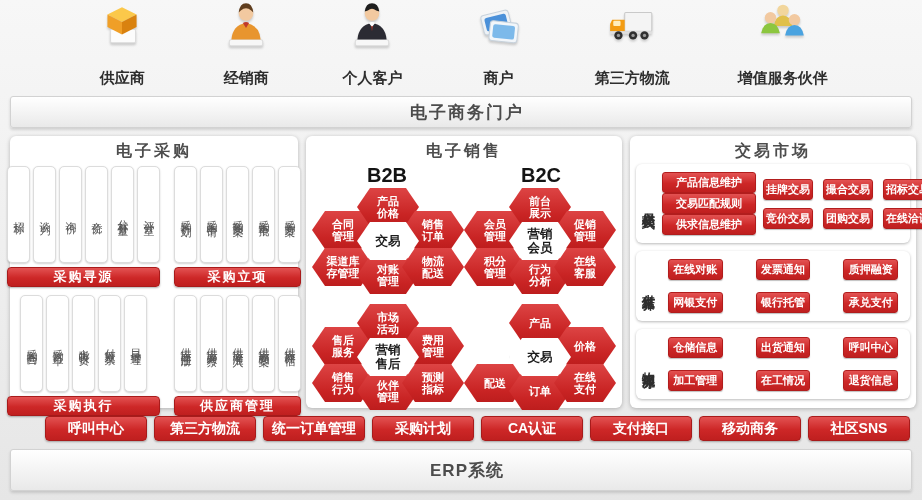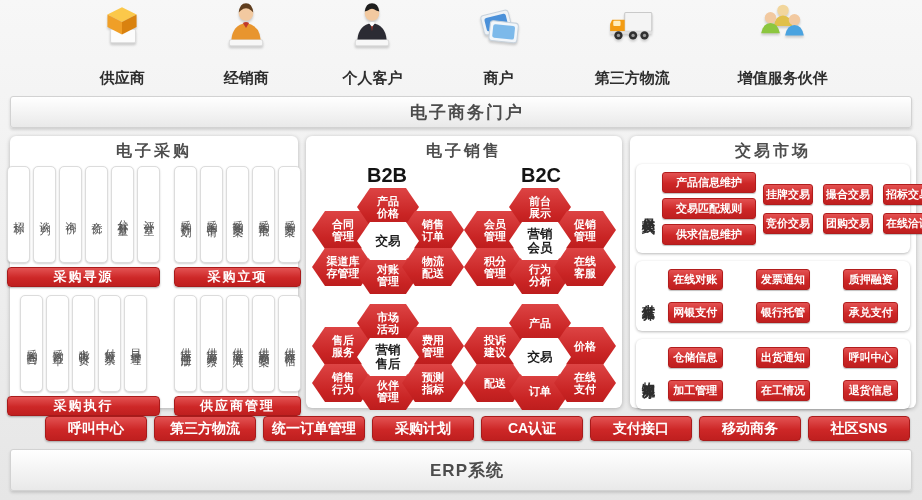--- a/index.html
+++ b/index.html
@@ -59,21 +59,21 @@
     display:flex; align-items:center; justify-content:center; text-align:center; white-space:pre-line;
   }
   .hex.center { background:#fff; color:#1c1c1c; z-index:2; font-size:12.5px; box-shadow:0 0 4px rgba(0,0,0,.2); }
   
   .market-sections { display:flex; flex-direction:column; gap:8px; padding:0 2px; }
   .msection {
     background:#fff; border-radius:6px; box-shadow:0 1px 3px rgba(0,0,0,.28);
     display:flex; align-items:center; gap:7px; padding:8px 6px;
   }
   .mlabel { writing-mode:vertical-rl; text-orientation:upright; font-size:13px; font-weight:bold; color:#2e2e2e; line-height:1; letter-spacing:1px; flex:0 0 auto; }
-  .mstack { display:flex; flex-direction:column; gap:5px; flex:0 0 auto; }
+  .mstack { display:flex; flex-direction:column; flex:0 0 auto; }
   .mstack .rbtn { width:94px; }
   .mgrid { display:grid; grid-template-columns:repeat(3,1fr); gap:8px 10px; flex:1; align-content:center; }
   .mgrid.wide { gap:12px 33px; padding:0 6px; }
   .rbtn {
     background:linear-gradient(180deg,#e35252 0%,#cd2727 55%,#bf1f1f 100%);
     border:1px solid #b21d1d; border-radius:3px; color:#fff;
     font-size:11px; font-weight:bold; text-align:center; line-height:15px; padding:2px 2px;
     box-shadow:0 1px 1px rgba(0,0,0,.25); white-space:nowrap;
   }
   
@@ -275,22 +275,20 @@
             <div class="hex" style="left: 0px; top: 60px;">销售
 行为</div>
             <div class="hex" style="left: 45px; top: 68px;">伙伴
 管理</div>
             <div class="hex" style="left: 90px; top: 60px;">预测
 指标</div>
             <div class="hex center" style="left: 45px; top: 34px;">营销
 售后</div>
           </div>
           <div class="cluster">
-            <div class="hex" style="left: 0px; top: 23px;">投诉
-建议</div>
             <div class="hex" style="left: 45px; top: 0px;">产品</div>
             <div class="hex" style="left: 90px; top: 23px;">价格</div>
             <div class="hex" style="left: 0px; top: 60px;">配送</div>
             <div class="hex" style="left: 45px; top: 68px;">订单</div>
             <div class="hex" style="left: 90px; top: 60px;">在线
 支付</div>
             <div class="hex center" style="left: 45px; top: 34px;">交易</div>
           </div>
         </div>
     </section>

